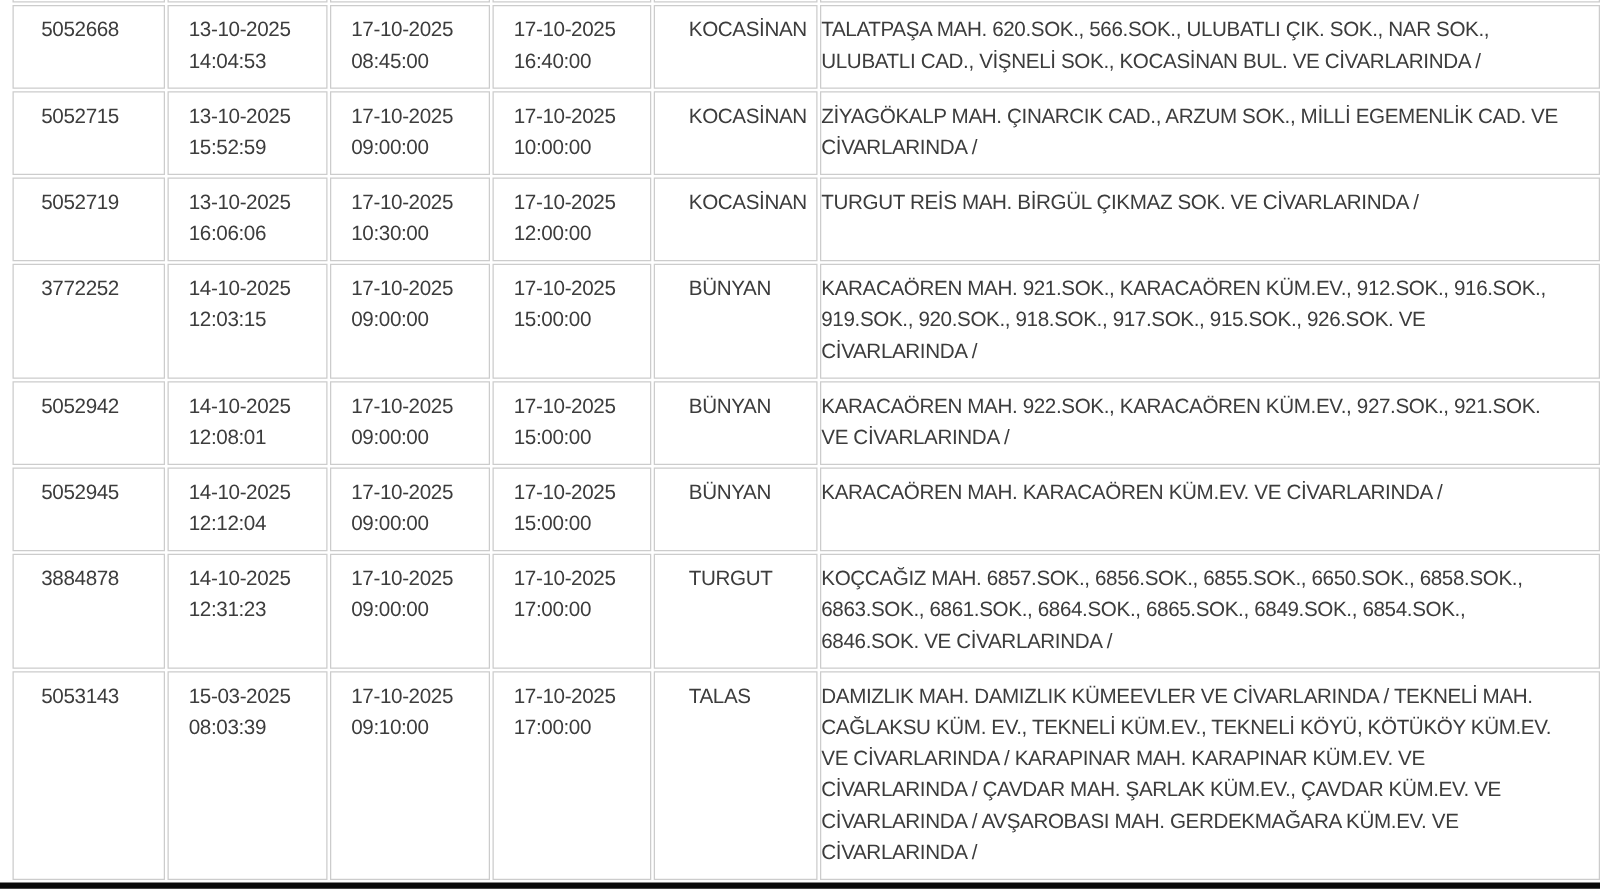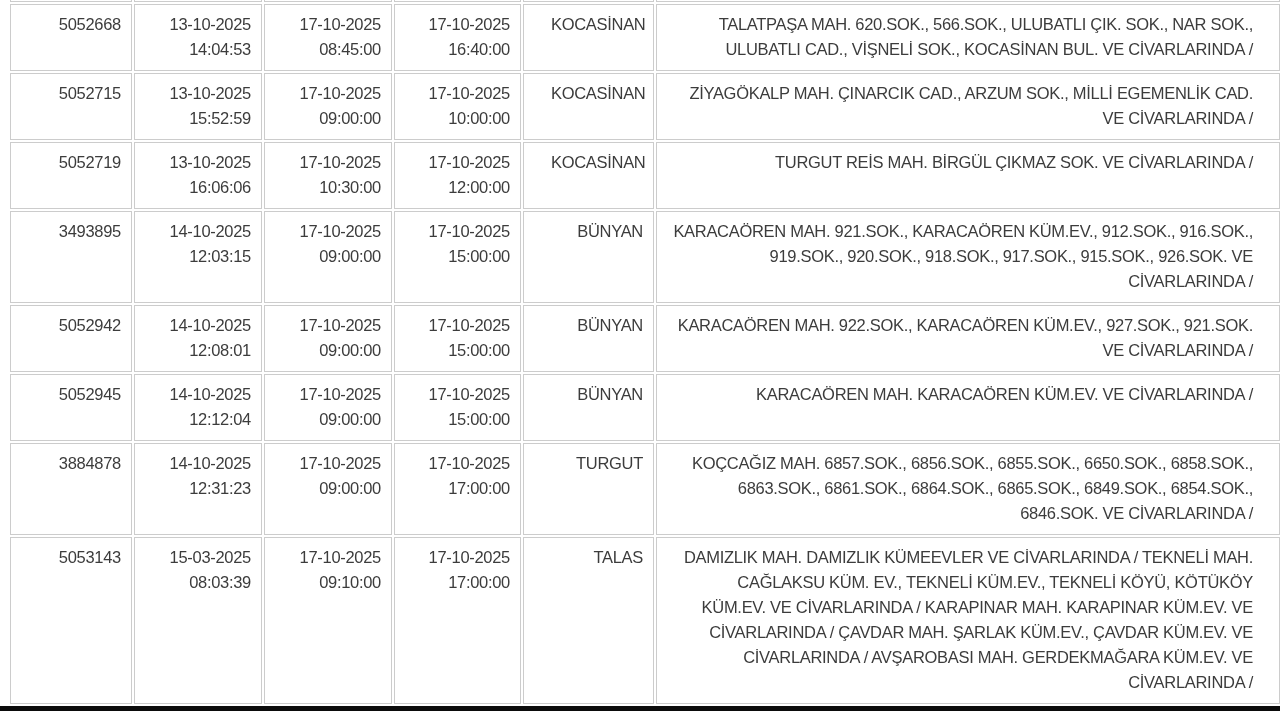--- a/index.html
+++ b/index.html
@@ -8,21 +8,20 @@
     background: #ffffff;
     width: 1280px;
     height: 717px;
     overflow: hidden;
     font-family: "Liberation Sans", sans-serif;
   }
   .table-clip {
     overflow: hidden;
     padding-left: 8px;
     padding-right: 10px;
-    text-align: right;
   }
   table.outage {
     border-collapse: separate;
     border-spacing: 2px;
     table-layout: fixed;
     width: 1262px;
     margin-top: -57px;
   }
   td {
     background: #ffffff;
@@ -35,21 +34,21 @@
     letter-spacing: -0.3px;
     overflow: hidden;
   }
   tr.spacer-row td {
     height: 55px;
     padding: 0;
   }
   td.c-id       { padding-left: 22px; }
   td.c-dt       { }
   td.c-district { padding-left: 27px; }
-  td.c-areas    { padding-left: 16px; padding-right: 26px; }
+  td.c-areas    { padding-left: 0; padding-right: 26px; }
   .bottom-bar {
     width: 1280px;
     height: 5px;
     background: #0b0b0b;
   }
 </style>
 </head>
 <body>
 
 <div class="table-clip">
@@ -120,21 +119,21 @@
     </td>
     <td class="c-dt">
       <div>17-10-2025</div>
       <div>12:00:00</div>
     </td>
     <td class="c-district">KOCASİNAN</td>
     <td class="c-areas">TURGUT REİS MAH. BİRGÜL ÇIKMAZ SOK. VE CİVARLARINDA /</td>
   </tr>
 
   <tr>
-    <td class="c-id">3493895</td>
+    <td class="c-id">3772252</td>
     <td class="c-dt">
       <div>14-10-2025</div>
       <div>12:03:15</div>
     </td>
     <td class="c-dt">
       <div>17-10-2025</div>
       <div>09:00:00</div>
     </td>
     <td class="c-dt">
       <div>17-10-2025</div>

